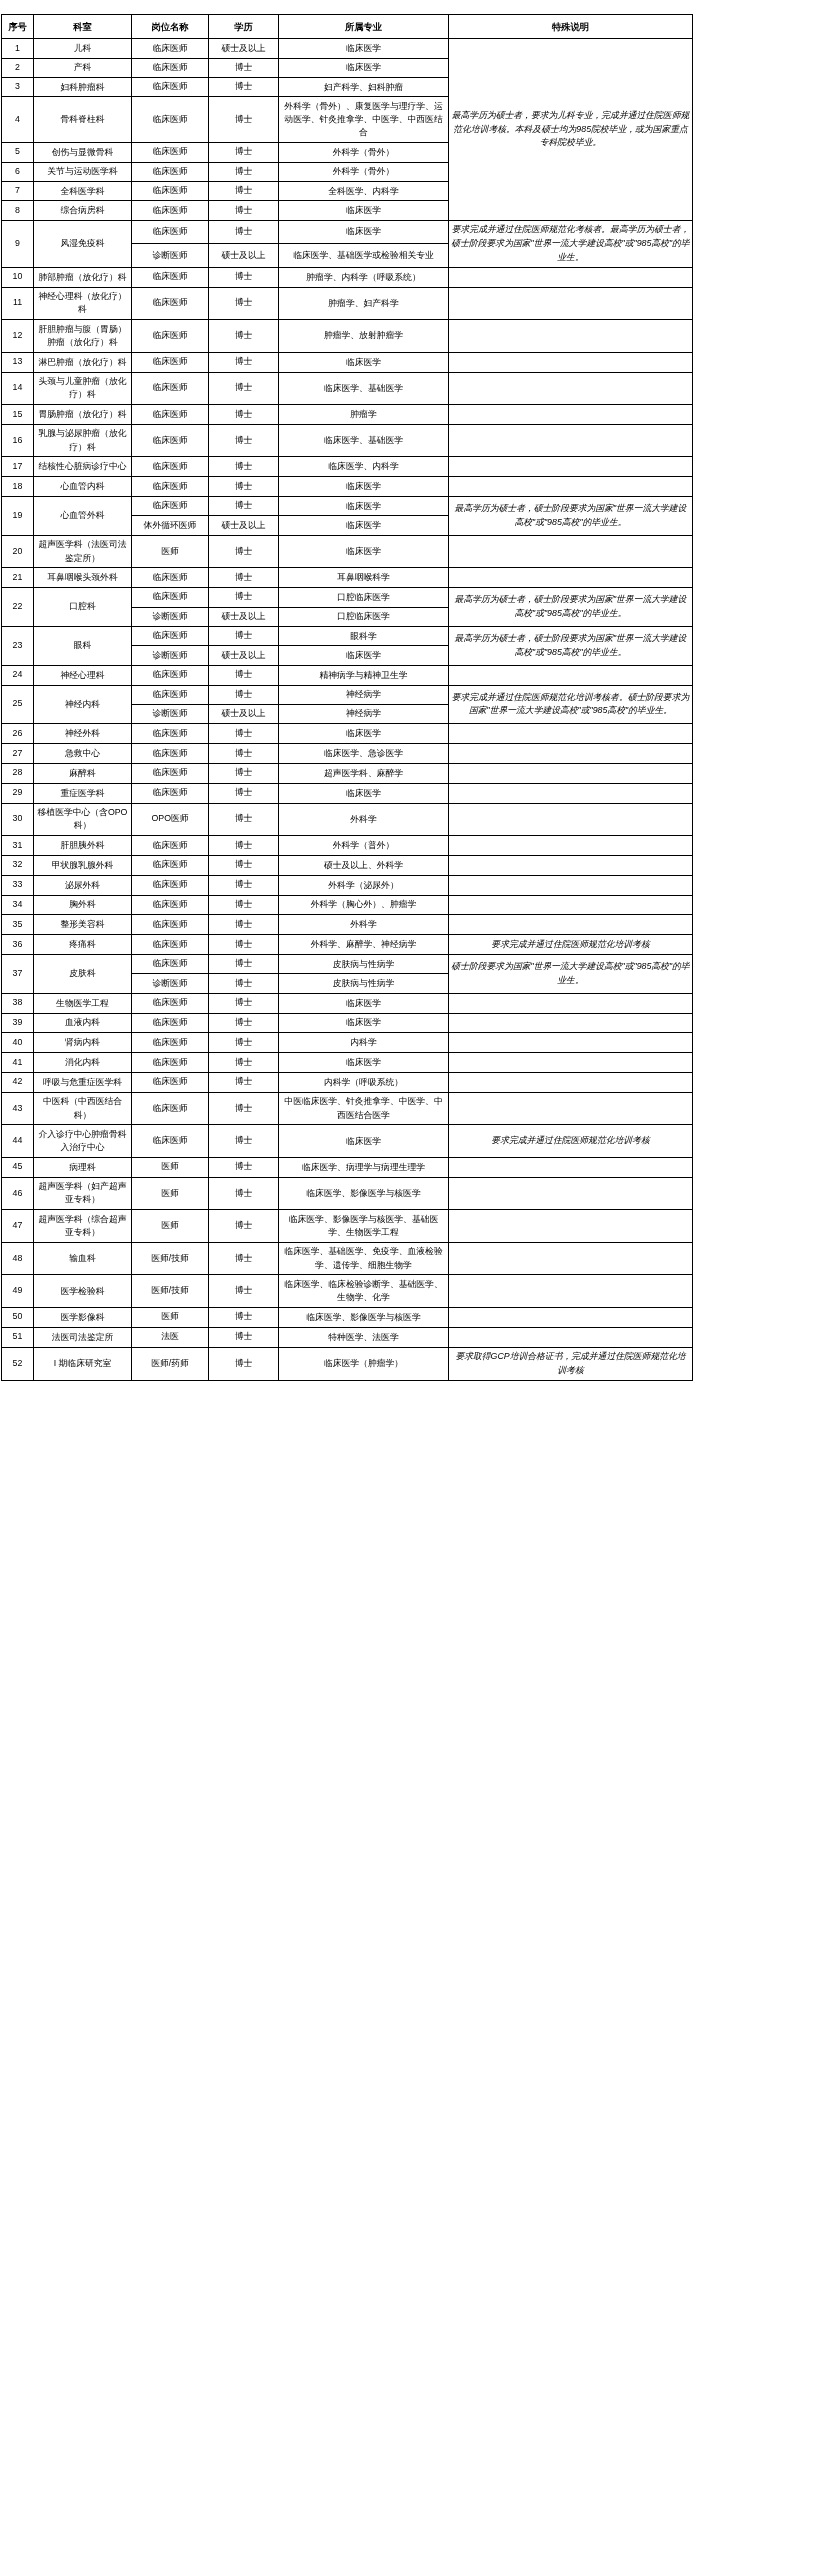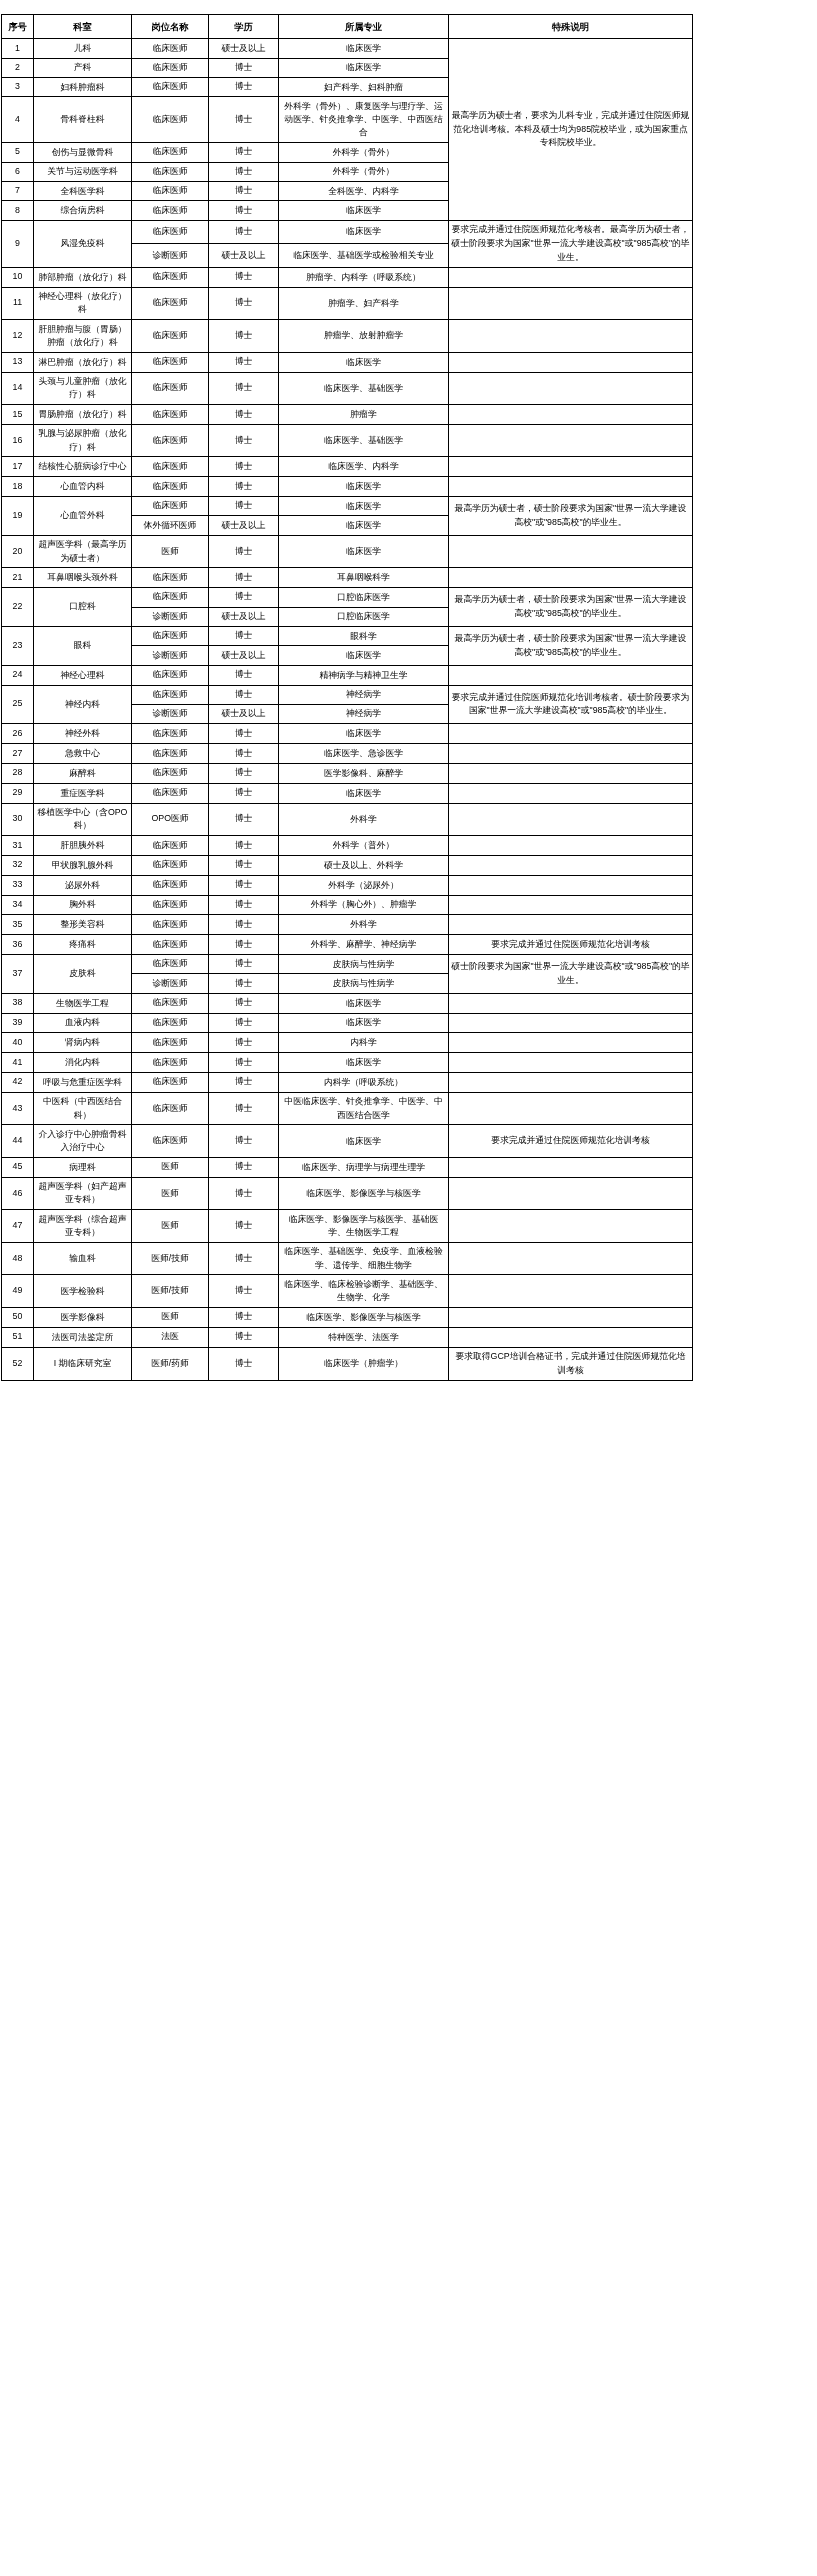--- a/index.html
+++ b/index.html
@@ -43,20 +43,21 @@
   col.c-dept  { width: 98px; }
   col.c-post  { width: 77px; }
   col.c-edu   { width: 70px; }
   col.c-major { width: 170px; }
   col.c-note  { width: 244px; }
 
   td.note {
     text-align: left;
     padding: 3.1px 6.2px;
     line-height: 1.55;
+    font-style: italic;
   }
   td.major {
     line-height: 1.5;
   }
   td.dept {
     line-height: 1.5;
   }
 </style>
 </head>
 <body>
@@ -232,21 +233,21 @@
           <td class="major">临床医学</td>
           <td class="note" rowspan="2">最高学历为硕士者，硕士阶段要求为国家"世界一流大学建设高校"或"985高校"的毕业生。</td>
         </tr>
         <tr>
           <td>体外循环医师</td>
           <td>硕士及以上</td>
           <td class="major">临床医学</td>
         </tr>
         <tr>
           <td>20</td>
-          <td class="dept">超声医学科（最高学历为硕士者）</td>
+          <td class="dept">超声医学科（法医司法鉴定所）</td>
           <td>医师</td>
           <td>博士</td>
           <td class="major">临床医学</td>
           <td class="note">&nbsp;</td>
         </tr>
         <tr>
           <td>21</td>
           <td class="dept">耳鼻咽喉头颈外科</td>
           <td>临床医师</td>
           <td>博士</td>
@@ -314,21 +315,21 @@
           <td>临床医师</td>
           <td>博士</td>
           <td class="major">临床医学、急诊医学</td>
           <td class="note">&nbsp;</td>
         </tr>
         <tr>
           <td>28</td>
           <td class="dept">麻醉科</td>
           <td>临床医师</td>
           <td>博士</td>
-          <td class="major">医学影像科、麻醉学</td>
+          <td class="major">超声医学科、麻醉学</td>
           <td class="note">&nbsp;</td>
         </tr>
         <tr>
           <td>29</td>
           <td class="dept">重症医学科</td>
           <td>临床医师</td>
           <td>博士</td>
           <td class="major">临床医学</td>
           <td class="note">&nbsp;</td>
         </tr>

